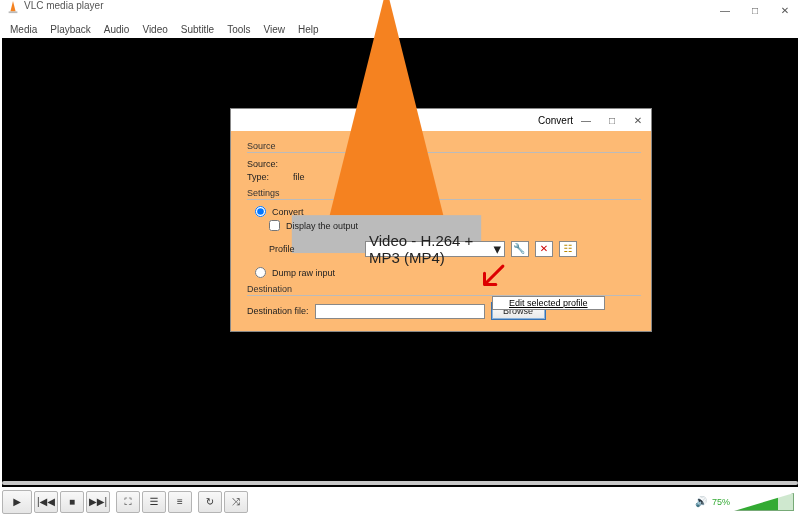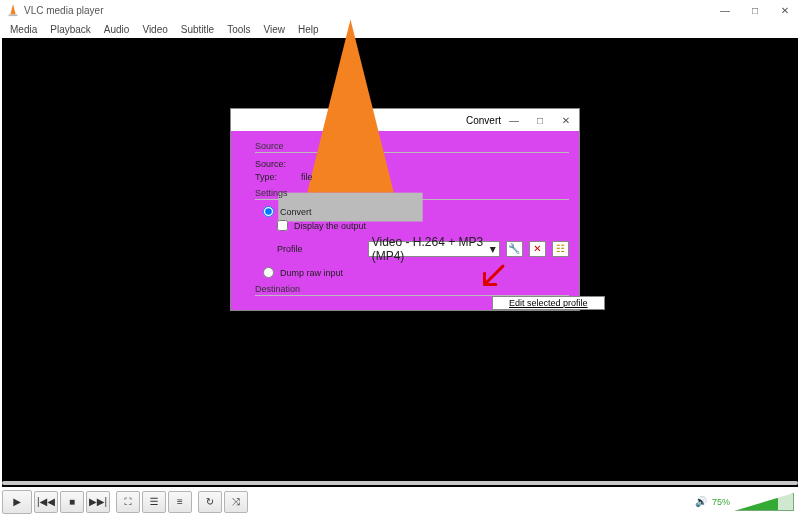--- a/index.html
+++ b/index.html
@@ -1,51 +1,51 @@
 <!DOCTYPE html>
 <html><head>
 <meta charset="utf-8">
 <style>
   * { box-sizing: border-box; margin: 0; padding: 0; font-family: "Segoe UI", Tahoma, sans-serif; }
   body { width: 800px; height: 517px; background: #fff; overflow: hidden; position: relative; }
 
   
-  .titlebar      { height: 20px; display:flex; align-items:center; font-size:10px; color:#555; }
+  .titlebar      { height: 20px; display:flex; align-items:flex-start; font-size:10px; color:#555; }
   .titlebar .tb-icon { width:14px; height:14px; margin:0 4px 0 6px; }
   .wincontrols   { margin-left:auto; display:flex; }
   .wincontrols div { width:30px; height:20px; display:flex; align-items:center; justify-content:center; font-size:10px; color:#555; }
   .menubar       { height:18px; display:flex; align-items:center; gap:13px; padding-left:10px; font-size:10px; color:#444; }
   .video         { position:absolute; left:2px; right:2px; top:38px; bottom:30px; background:#000; }
 
   
   .bottombar     { position:absolute; left:2px; right:2px; bottom:1px; height:28px; display:flex; align-items:center; gap:2px; }
   .seek          { position:absolute; left:2px; right:2px; bottom:30px; height:8px; display:flex; align-items:center; }
   .seek .track   { flex:1; height:4px; background:#c8c8c8; border-radius:2px; }
   .btn           { height:22px; min-width:24px; display:flex; align-items:center; justify-content:center;
                    background:linear-gradient(#f8f8f8,#e6e6e6); border:1px solid #b4b4b4; border-radius:2px; font-size:10px; color:#333; }
   .btn.big       { min-width:30px; height:24px; }
   .grp           { display:flex; gap:2px; margin-right:4px; }
   .volume        { margin-left:auto; display:flex; align-items:center; gap:4px; padding-right:4px; font-size:9px; color:#3a3; }
   .voltri        { width:60px; height:18px; background:
                    linear-gradient(to right,#3a3 0%,#3a3 75%,#cfe8cf 75%,#cfe8cf 100%);
                    clip-path: polygon(0 100%,100% 0,100% 100%); border:1px solid #7a7; }
 
   
-  .dialog        { position:absolute; left:230px; top:108px; width:350px; background:#d946ef;
+  .dialog        { position:absolute; left:230px; top:108px; width:422px; background:#fdba74;
                    border:1px solid #888; box-shadow:2px 2px 6px rgba(0,0,0,.25); }
   .dlg-titlebar  { height:22px; display:flex; align-items:center; font-size:10px; padding-left:4px; background:#fff; }
   .dlg-titlebar .wincontrols div { width:26px; }
-  .dlg-body      { padding:4px 10px 8px 24px; font-size:9px; color:#222; }
+  .dlg-body      { padding:4px 10px 8px 16px; font-size:9px; color:#222; }
   .group-hdr     { font-size:9px; color:#333; border-bottom:1px solid #bbb; padding-bottom:1px; margin:6px 0 6px 0; }
   .row           { display:flex; align-items:center; gap:6px; margin:3px 0; }
   .row.indent    { margin-left:22px; }
   .label         { font-size:9px; }
   .text-input    { flex:1; height:15px; border:1px solid #888; background:#fff; font-size:9px; padding:0 3px; }
   .text-input.dest { flex:0 0 170px; }
-  .select        { width:140px; height:16px; border:1px solid #888; background:#fff; font-size:12px; padding:0 3px; display:flex; align-items:center; justify-content:space-between; }
+  .select        { width:140px; height:16px; border:1px solid #888; background:#fff; font-size:15px; padding:0 3px; display:flex; align-items:center; justify-content:space-between; }
   input[type=radio],input[type=checkbox]{ width:11px; height:11px; }
   .iconbtn       { width:18px; height:16px; border:1px solid #888; background:#fff; display:flex; align-items:center; justify-content:center; font-size:10px; }
   .dlg-btn       { width:55px; height:18px; border:1px solid #888; background:linear-gradient(#fff,#e8e8e8); font-size:9px; display:flex; align-items:center; justify-content:center; }
   .dlg-btn.disabled { color:#999; }
   .dlg-btn.primary { border:1px solid #3a72b0; box-shadow:0 0 0 1px #8ab3dd inset; }
   .dlg-footer    { display:flex; justify-content:flex-end; gap:6px; padding:6px 10px 10px 0; }
 
   
   .tooltip       { position:absolute; background:#fff; border:1px solid #888; font-size:9px; padding:1px 16px; white-space:nowrap;text-decoration:underline; }
   .arrow         { position:absolute; color:#d00; transform:rotate(135deg); }
@@ -177,20 +177,25 @@
       <div class="iconbtn">
           <span class="glyph" style="color:#b80">☷</span>
         </div>
     </div>
     <div class="row" style="margin:10px 0 4px 8px">
       <input type="radio" style="">
       <span class="label">Dump raw input</span>
     </div>
 
     <div class="group-hdr">Destination</div>
+    <div class="row">
+      <span class="label">Destination file:</span>
+      <input class="text-input dest" value="" style="">
+      <div class="dlg-btn primary">Browse</div>
+    </div>
   </div>
 
 </div>
 
 <div class="arrow" style="left:475px; top:258px">
   <svg width="36" height="36" viewBox="0 0 36 36">
     <path d="M4 18 L30 18 M30 18 L22 10 M30 18 L22 26" stroke="#d00" stroke-width="3" fill="none" stroke-linecap="round"></path>
   </svg>
 </div>
 

